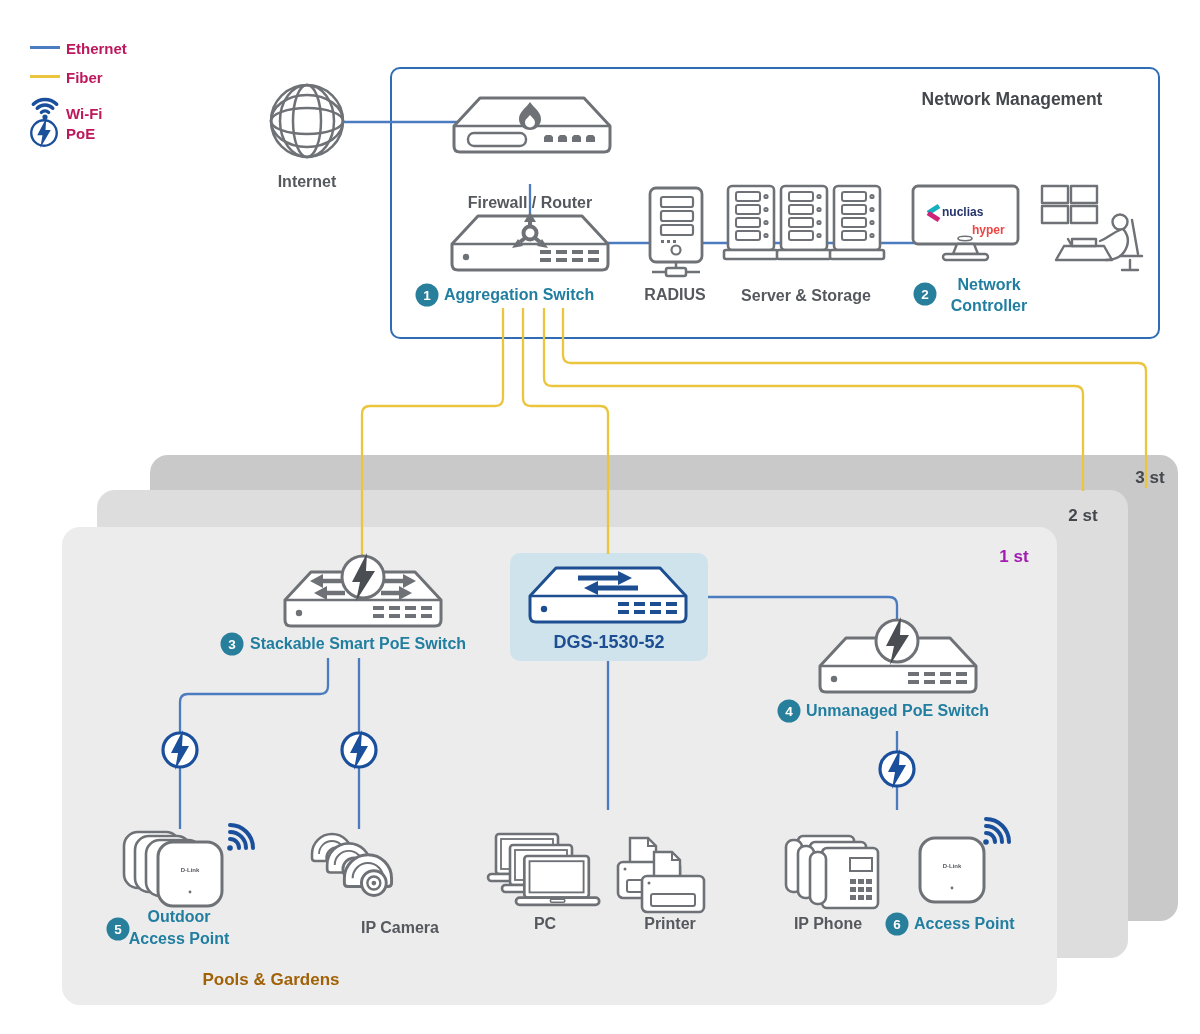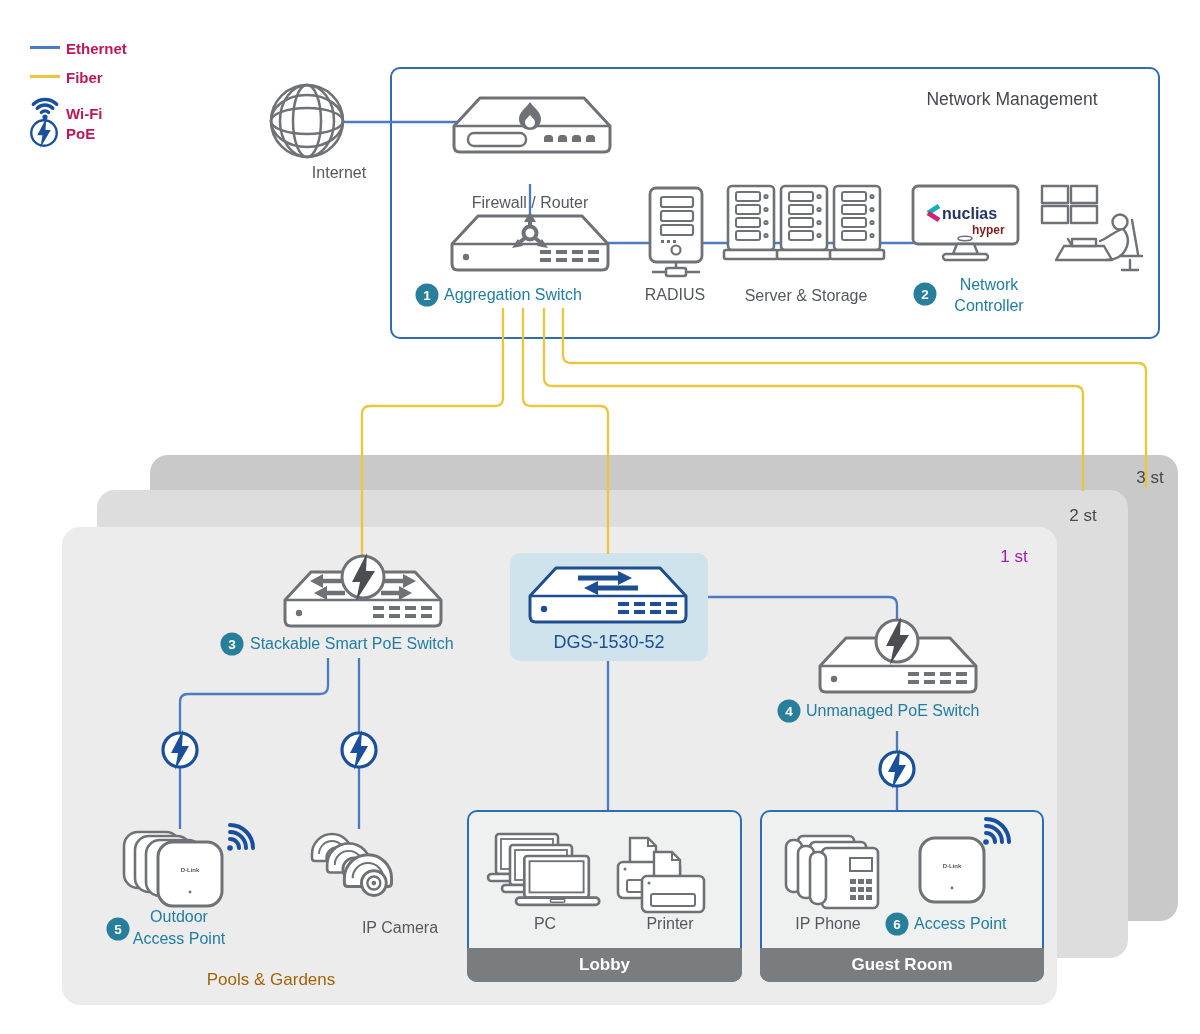--- a/index.html
+++ b/index.html
@@ -1,20 +1,20 @@
 <!DOCTYPE html>
 <html><head>
 <meta charset="utf-8">
 <style>
   html,body{margin:0;padding:0;background:#fff;}
   #stage{position:relative;width:1200px;height:1034px;background:#fff;overflow:hidden;
          font-family:"Liberation Sans",sans-serif;}
   .abs{position:absolute;}
   .panel{position:absolute;border-radius:18px;}
-  .lbl{position:absolute;font-weight:normal;font-size:16px;color:#55595e;white-space:nowrap;
+  .lbl{position:absolute;font-weight:bold;font-size:16px;color:#55595e;white-space:nowrap;
        transform:translate(-50%,-50%);z-index:6;}
   .teal{color:#217ea0;}
   .navy{color:#1e4e92;}
   .badge{position:absolute;width:23px;height:23px;border-radius:50%;background:#287f9c;color:#fff;
          font-size:13.5px;font-weight:bold;display:flex;align-items:center;justify-content:center;
          transform:translate(-50%,-50%);z-index:7;}
   .roombox{position:absolute;border:2px solid #2e6db4;border-radius:10px;background:#eff1f1;z-index:2;}
   .roomfooter{position:absolute;left:-2px;right:-2px;bottom:-2px;height:34px;background:#797d7f;
               border-radius:0 0 10px 10px;display:flex;align-items:center;justify-content:center;
               color:#fff;font-weight:bold;font-size:17px;z-index:3;}
@@ -29,31 +29,21 @@
 <div id="stage">
 
   <div class="panel" style="left:150px;top:455px;width:1028px;height:466px;background:#c9c9ca;z-index:1;"></div>
   <div class="panel" style="left:97px;top:490px;width:1031px;height:468px;background:#dddddd;z-index:1;"></div>
   <div class="panel" style="left:62px;top:527px;width:995px;height:478px;background:#ececec;z-index:1;"></div>
 
   <div class="abs" style="left:390px;top:67px;width:766px;height:268px;border:2px solid #2e6db4;border-radius:10px;z-index:0;"></div>
 
   <div class="abs" style="left:510px;top:553px;width:198px;height:108px;background:#cfe3ed;border-radius:10px;z-index:2;"></div>
 
-  <div class="roombox" style="left:467px;top:810px;width:271px;height:168px;">
-    <div class="roomfooter">
-        <span>Lobby</span>
-      </div>
-  </div>
-
-  <div class="roombox" style="left:760px;top:810px;width:280px;height:168px;">
-    <div class="roomfooter">
-        <span>Guest Room</span>
-      </div>
-  </div>
+
 
   <svg class="overlay" width="1200" height="1034" viewBox="0 0 1200 1034">
     <defs>
       <g id="switch-body">
         <path d="M28,2 H132 L158,30 V50 Q158,56 152,56 H8 Q2,56 2,50 V30 Z" fill="#fff" stroke="#6e7276" stroke-width="3" stroke-linejoin="round"></path>
         <path d="M3,30 H157" stroke="#6e7276" stroke-width="2.4"></path>
         <circle cx="16" cy="43" r="3.2" fill="#6e7276"></circle>
         <g fill="#6e7276">
           <rect x="90" y="36" width="11" height="4"></rect>
             <rect x="106" y="36" width="11" height="4"></rect>
@@ -327,34 +317,34 @@
     </g>
     <use href="#wifi-quarter" transform="translate(982,816)"></use>
   </svg>
 
   <div class="legend-label" style="left:66px;top:48px;">Ethernet</div>
   <div class="legend-label" style="left:66px;top:77px;">Fiber</div>
   <div class="legend-label" style="left:66px;top:104px;margin-top:9px;">Wi-Fi</div>
   <div class="legend-label" style="left:66px;top:133px;">PoE</div>
 
   <div class="lbl" style="left:1012px;top:99px;font-size:17.5px;color:#44484d;">Network Management</div>
-  <div class="lbl" style="left:307px;top:173px;margin-left:32px;">Internet</div>
+  <div class="lbl" style="left:307px;top:182px;">Internet</div>
   <div class="lbl" style="left:530px;top:171px;margin-top:32px;">Firewall / Router</div>
 
   <div class="badge" style="left:427px;top:295px;">1</div>
   <div class="lbl teal" style="left:444px;top:295px;transform:translate(0,-50%);">Aggregation Switch</div>
   <div class="lbl" style="left:675px;top:295px;">RADIUS</div>
   <div class="lbl" style="left:806px;top:296px;">Server &amp; Storage</div>
   <div class="badge" style="left:925px;top:294px;">2</div>
   <div class="lbl teal" style="left:989px;top:295px;text-align:center;line-height:21px;">
     <span>Network</span><br>
     <span>Controller</span>
   </div>
-  <div class="abs" style="left:942px;top:205px;font-weight:bold;font-size:16px;color:#25356b;z-index:6;">nuclias</div>
-  <div class="abs" style="left:972px;top:223px;font-weight:bold;font-size:12px;color:#7f1d1d;z-index:6;">hyper</div>
+  <div class="abs" style="left:942px;top:205px;font-weight:bold;font-size:12px;color:#25356b;z-index:6;">nuclias</div>
+  <div class="abs" style="left:972px;top:223px;font-weight:bold;font-size:12px;color:#ef4444;z-index:6;">hyper</div>
 
   <div class="lbl" style="left:1150px;top:478px;font-size:17px;color:#44484d;">3 st</div>
   <div class="lbl" style="left:1083px;top:516px;font-size:17px;color:#44484d;">2 st</div>
   <div class="lbl" style="left:1014px;top:557px;font-size:17px;color:#a21caf;">1 st</div>
 
   <div class="badge" style="left:232px;top:644px;">3</div>
   <div class="lbl teal" style="left:250px;top:644px;transform:translate(0,-50%);">Stackable Smart PoE Switch</div>
   <div class="lbl navy" style="left:609px;top:642px;font-size:18px;">DGS-1530-52</div>
   <div class="badge" style="left:789px;top:711px;">4</div>
   <div class="lbl teal" style="left:806px;top:711px;transform:translate(0,-50%);">Unmanaged PoE Switch</div>

